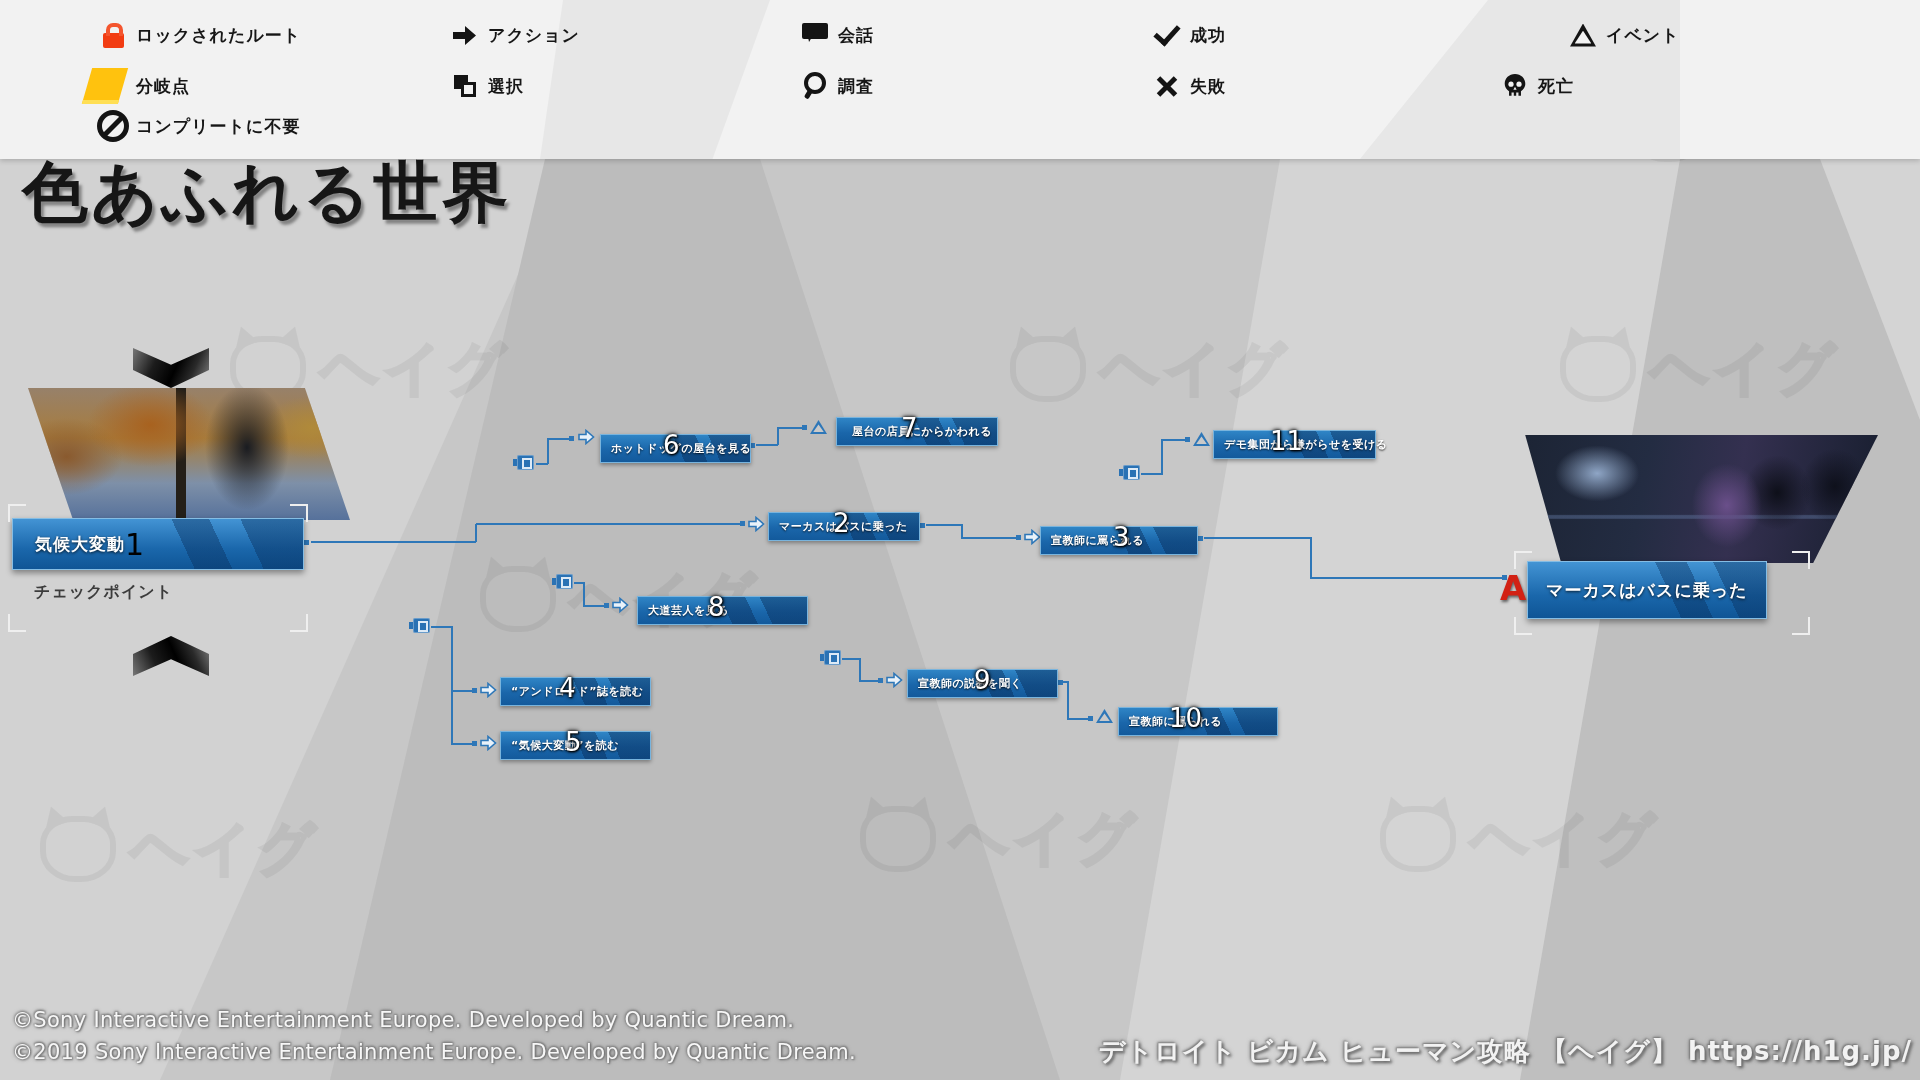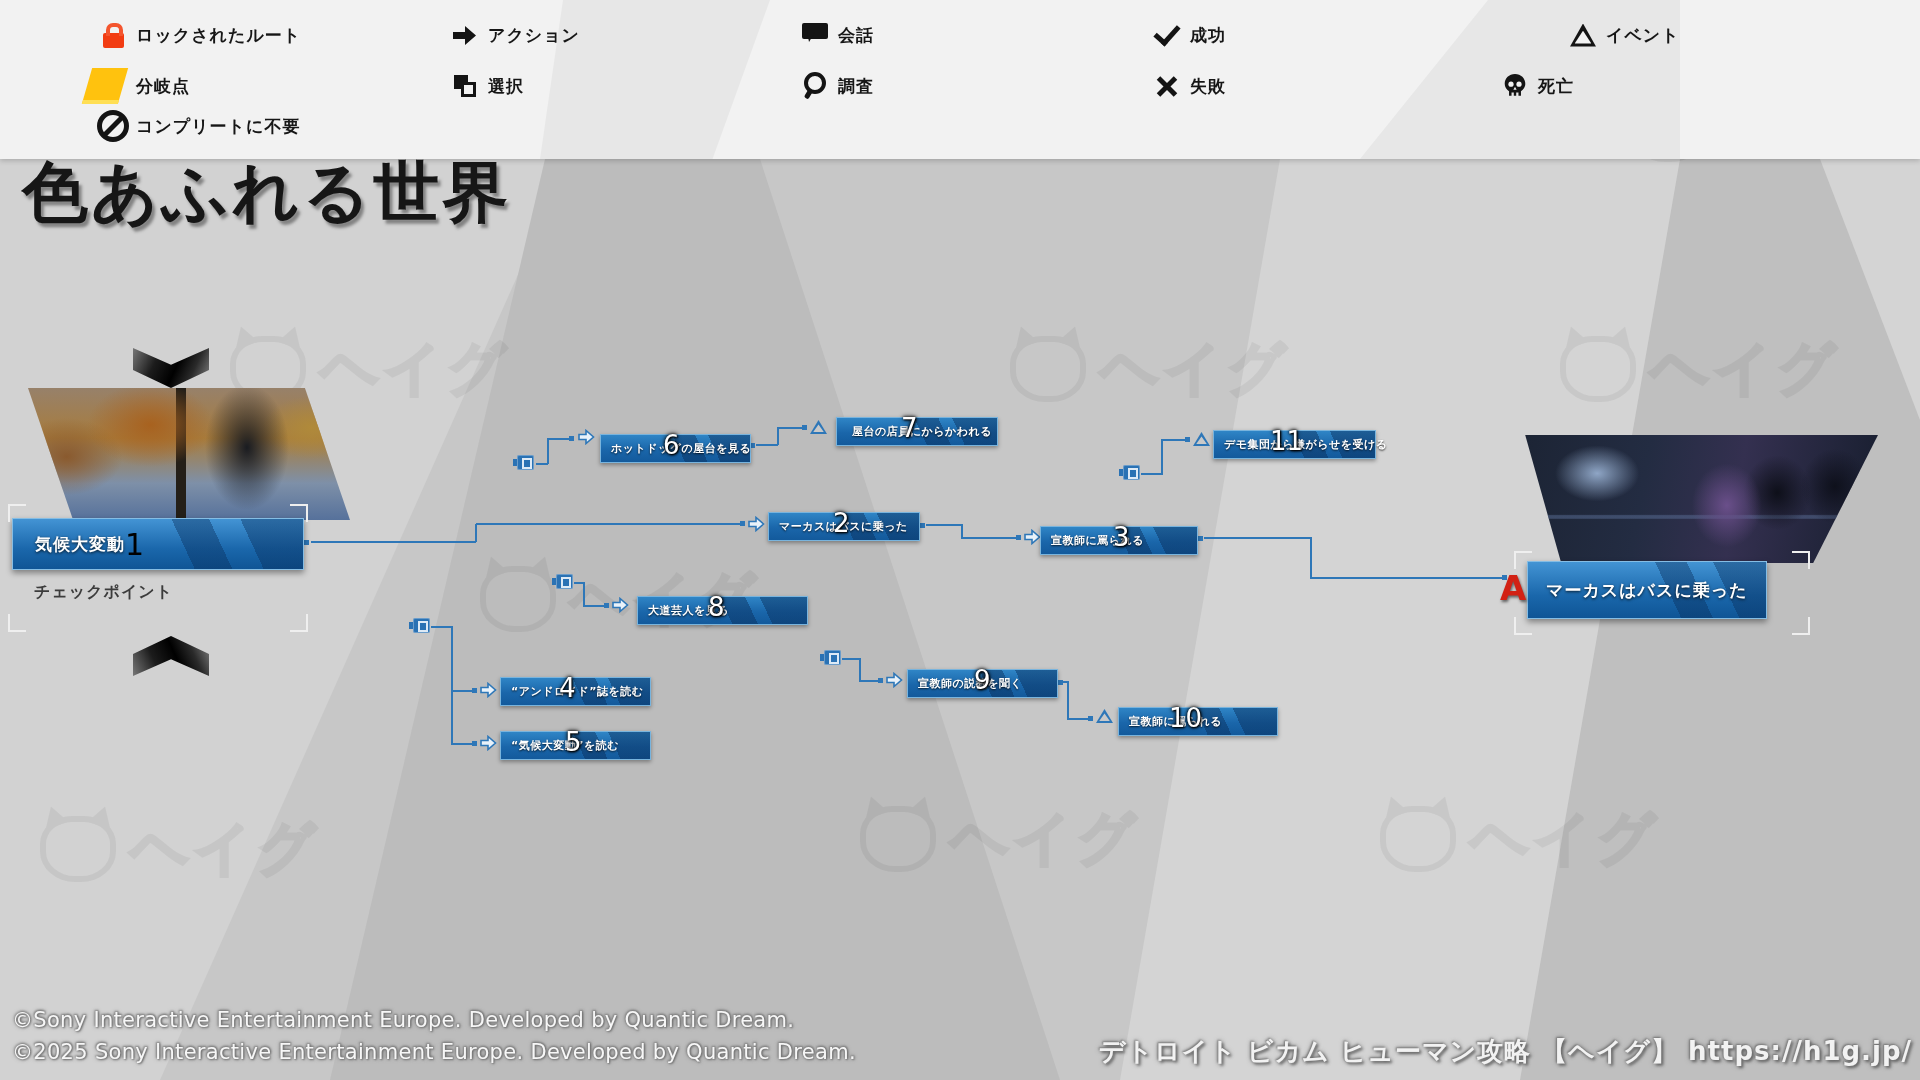--- a/index.html
+++ b/index.html
@@ -394,14 +394,14 @@
     <i class="tr"></i>
     <i class="bl"></i>
     <i class="br"></i>
 </div>
 <div class="end-marker" style="left:1500px;top:568px;">A</div>
 <div class="bignode" style="left:1527px;top:561px;width:238px;height:56px;">
   <span class="blabel" style="padding-left:18px;">マーカスはバスに乗った</span>
 </div>
 
 <div class="footer-line" style="left:12px;top:1008px;">©Sony Interactive Entertainment Europe. Developed by Quantic Dream.</div>
-<div class="footer-line" style="left:12px;top:1040px;">©2025 Sony Interactive Entertainment Europe. Developed by Quantic Dream.</div>
+<div class="footer-line" style="left:12px;top:1040px;">©2019 Sony Interactive Entertainment Europe. Developed by Quantic Dream.</div>
 <div class="site-line" style="right:8px;top:1034px;">デトロイト ビカム ヒューマン攻略 【ヘイグ】 https://h1g.jp/</div>
 
 </body></html>

